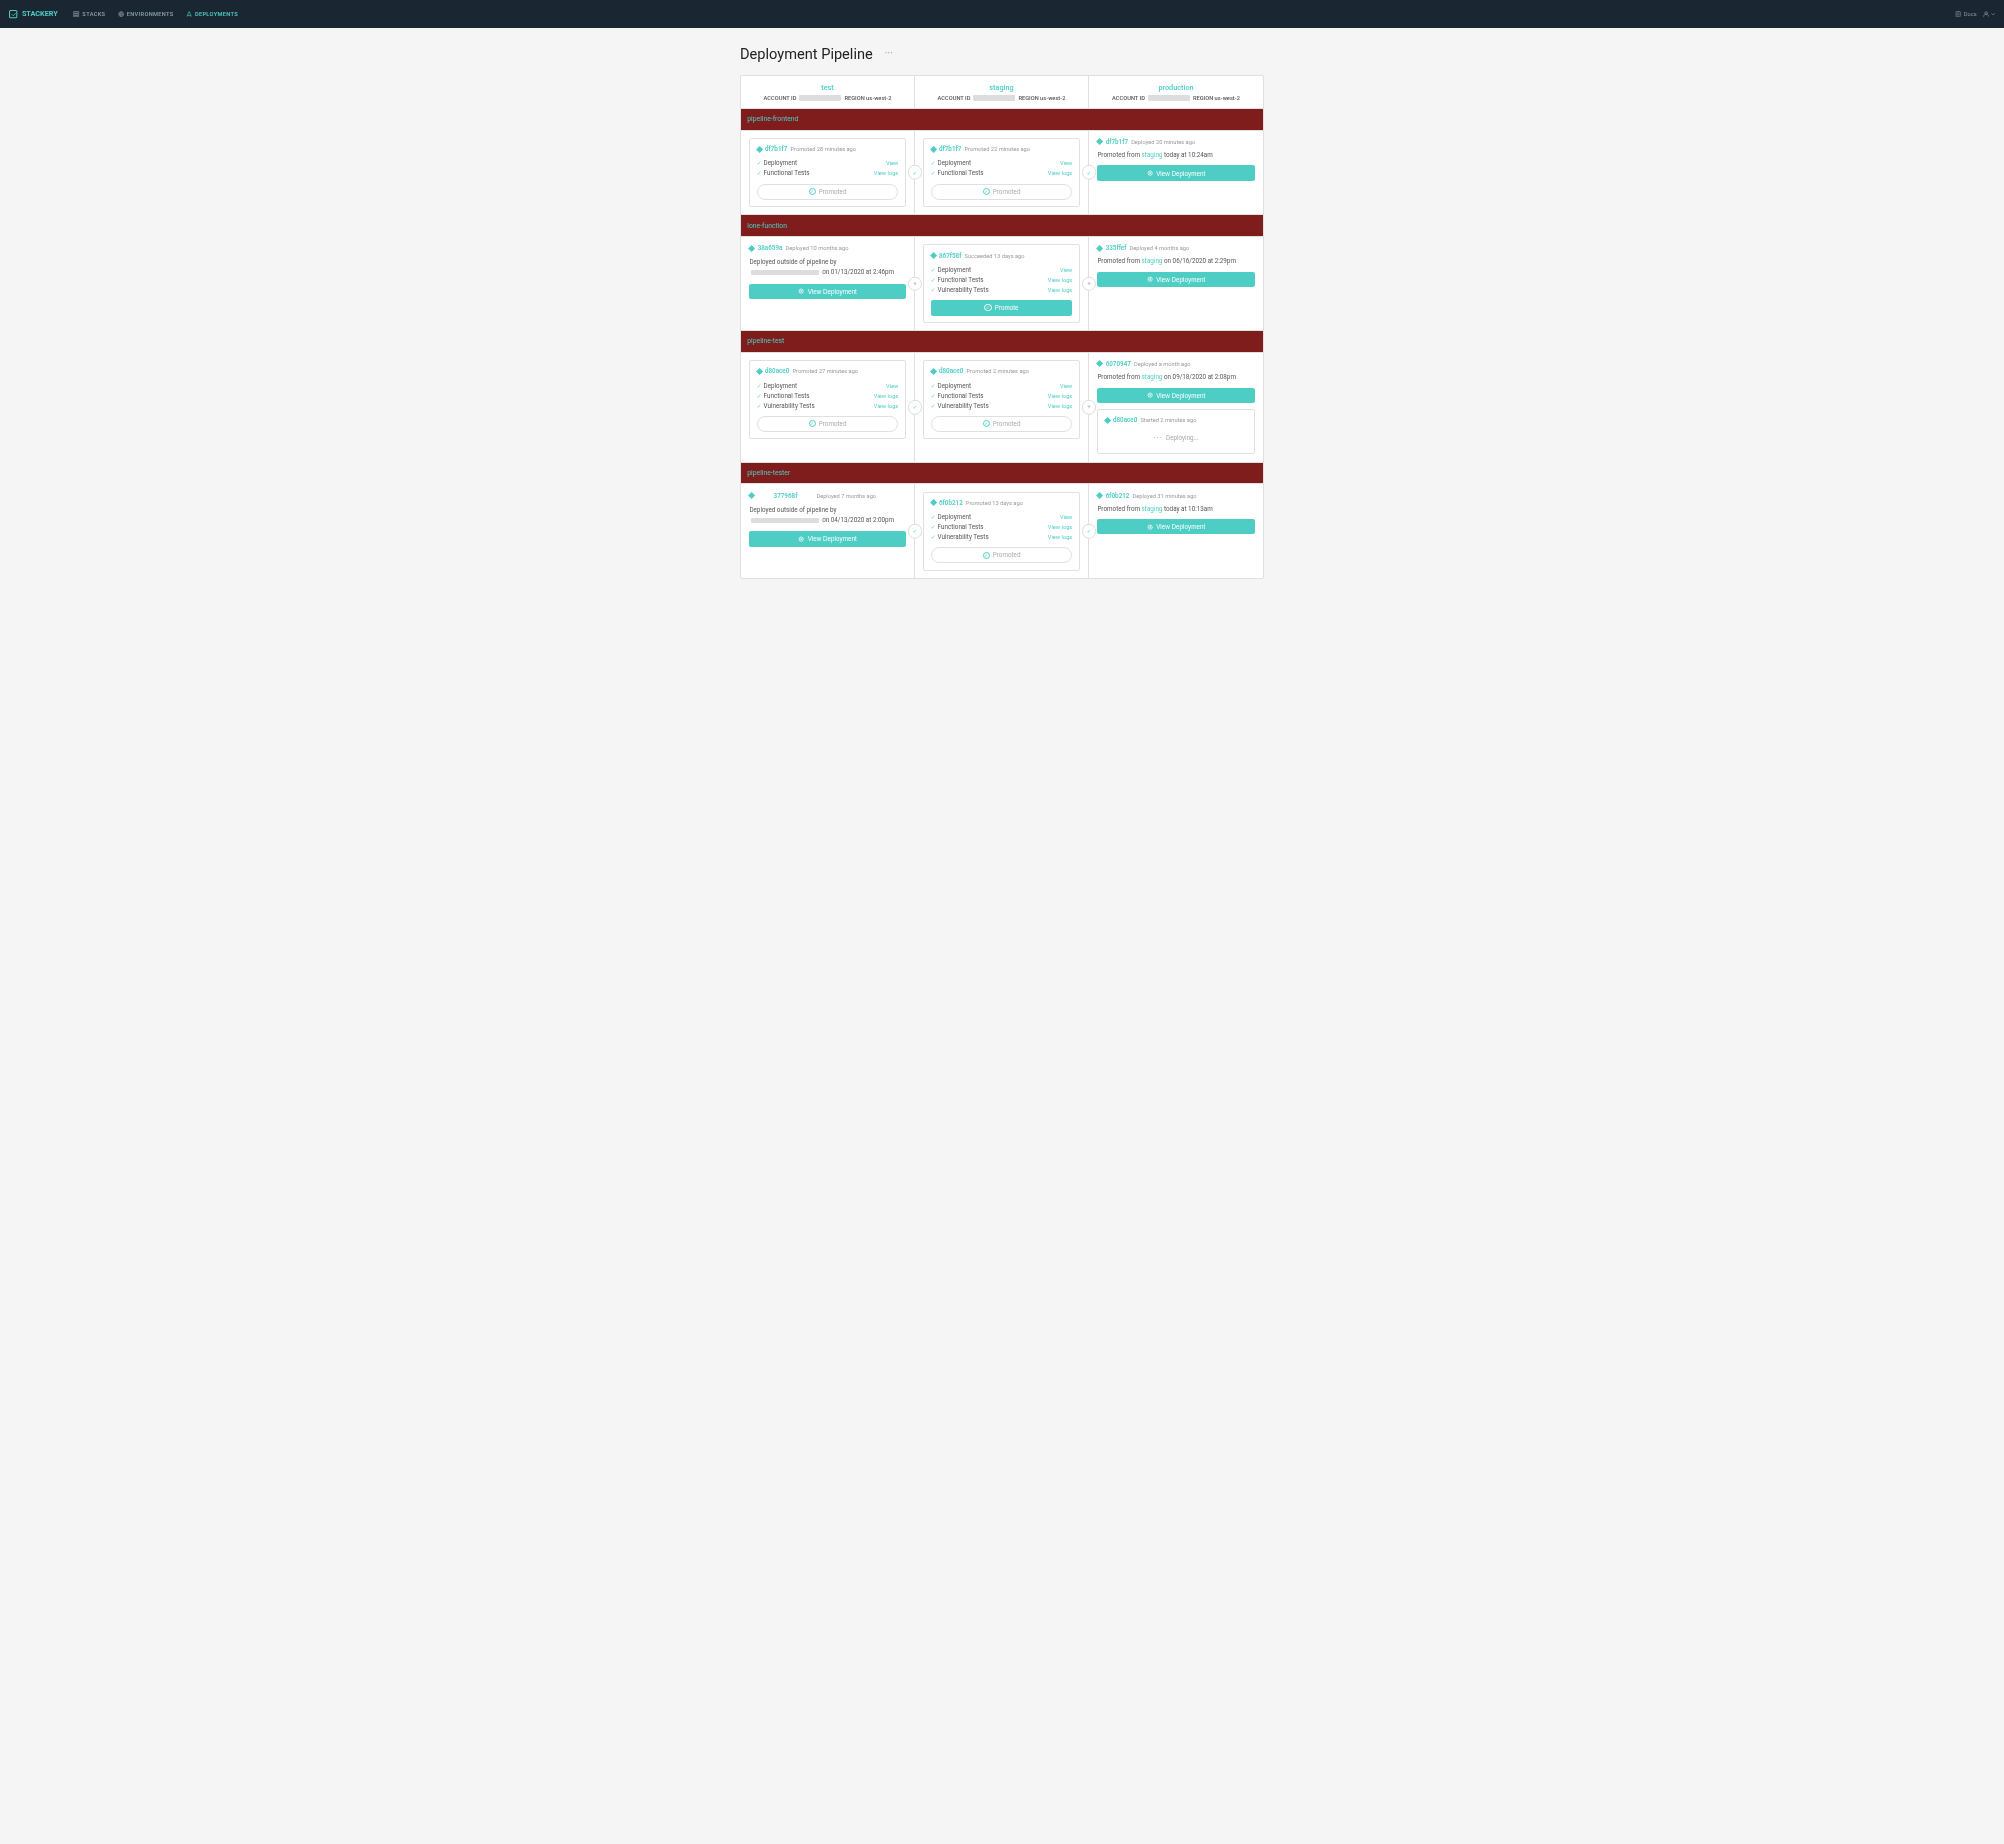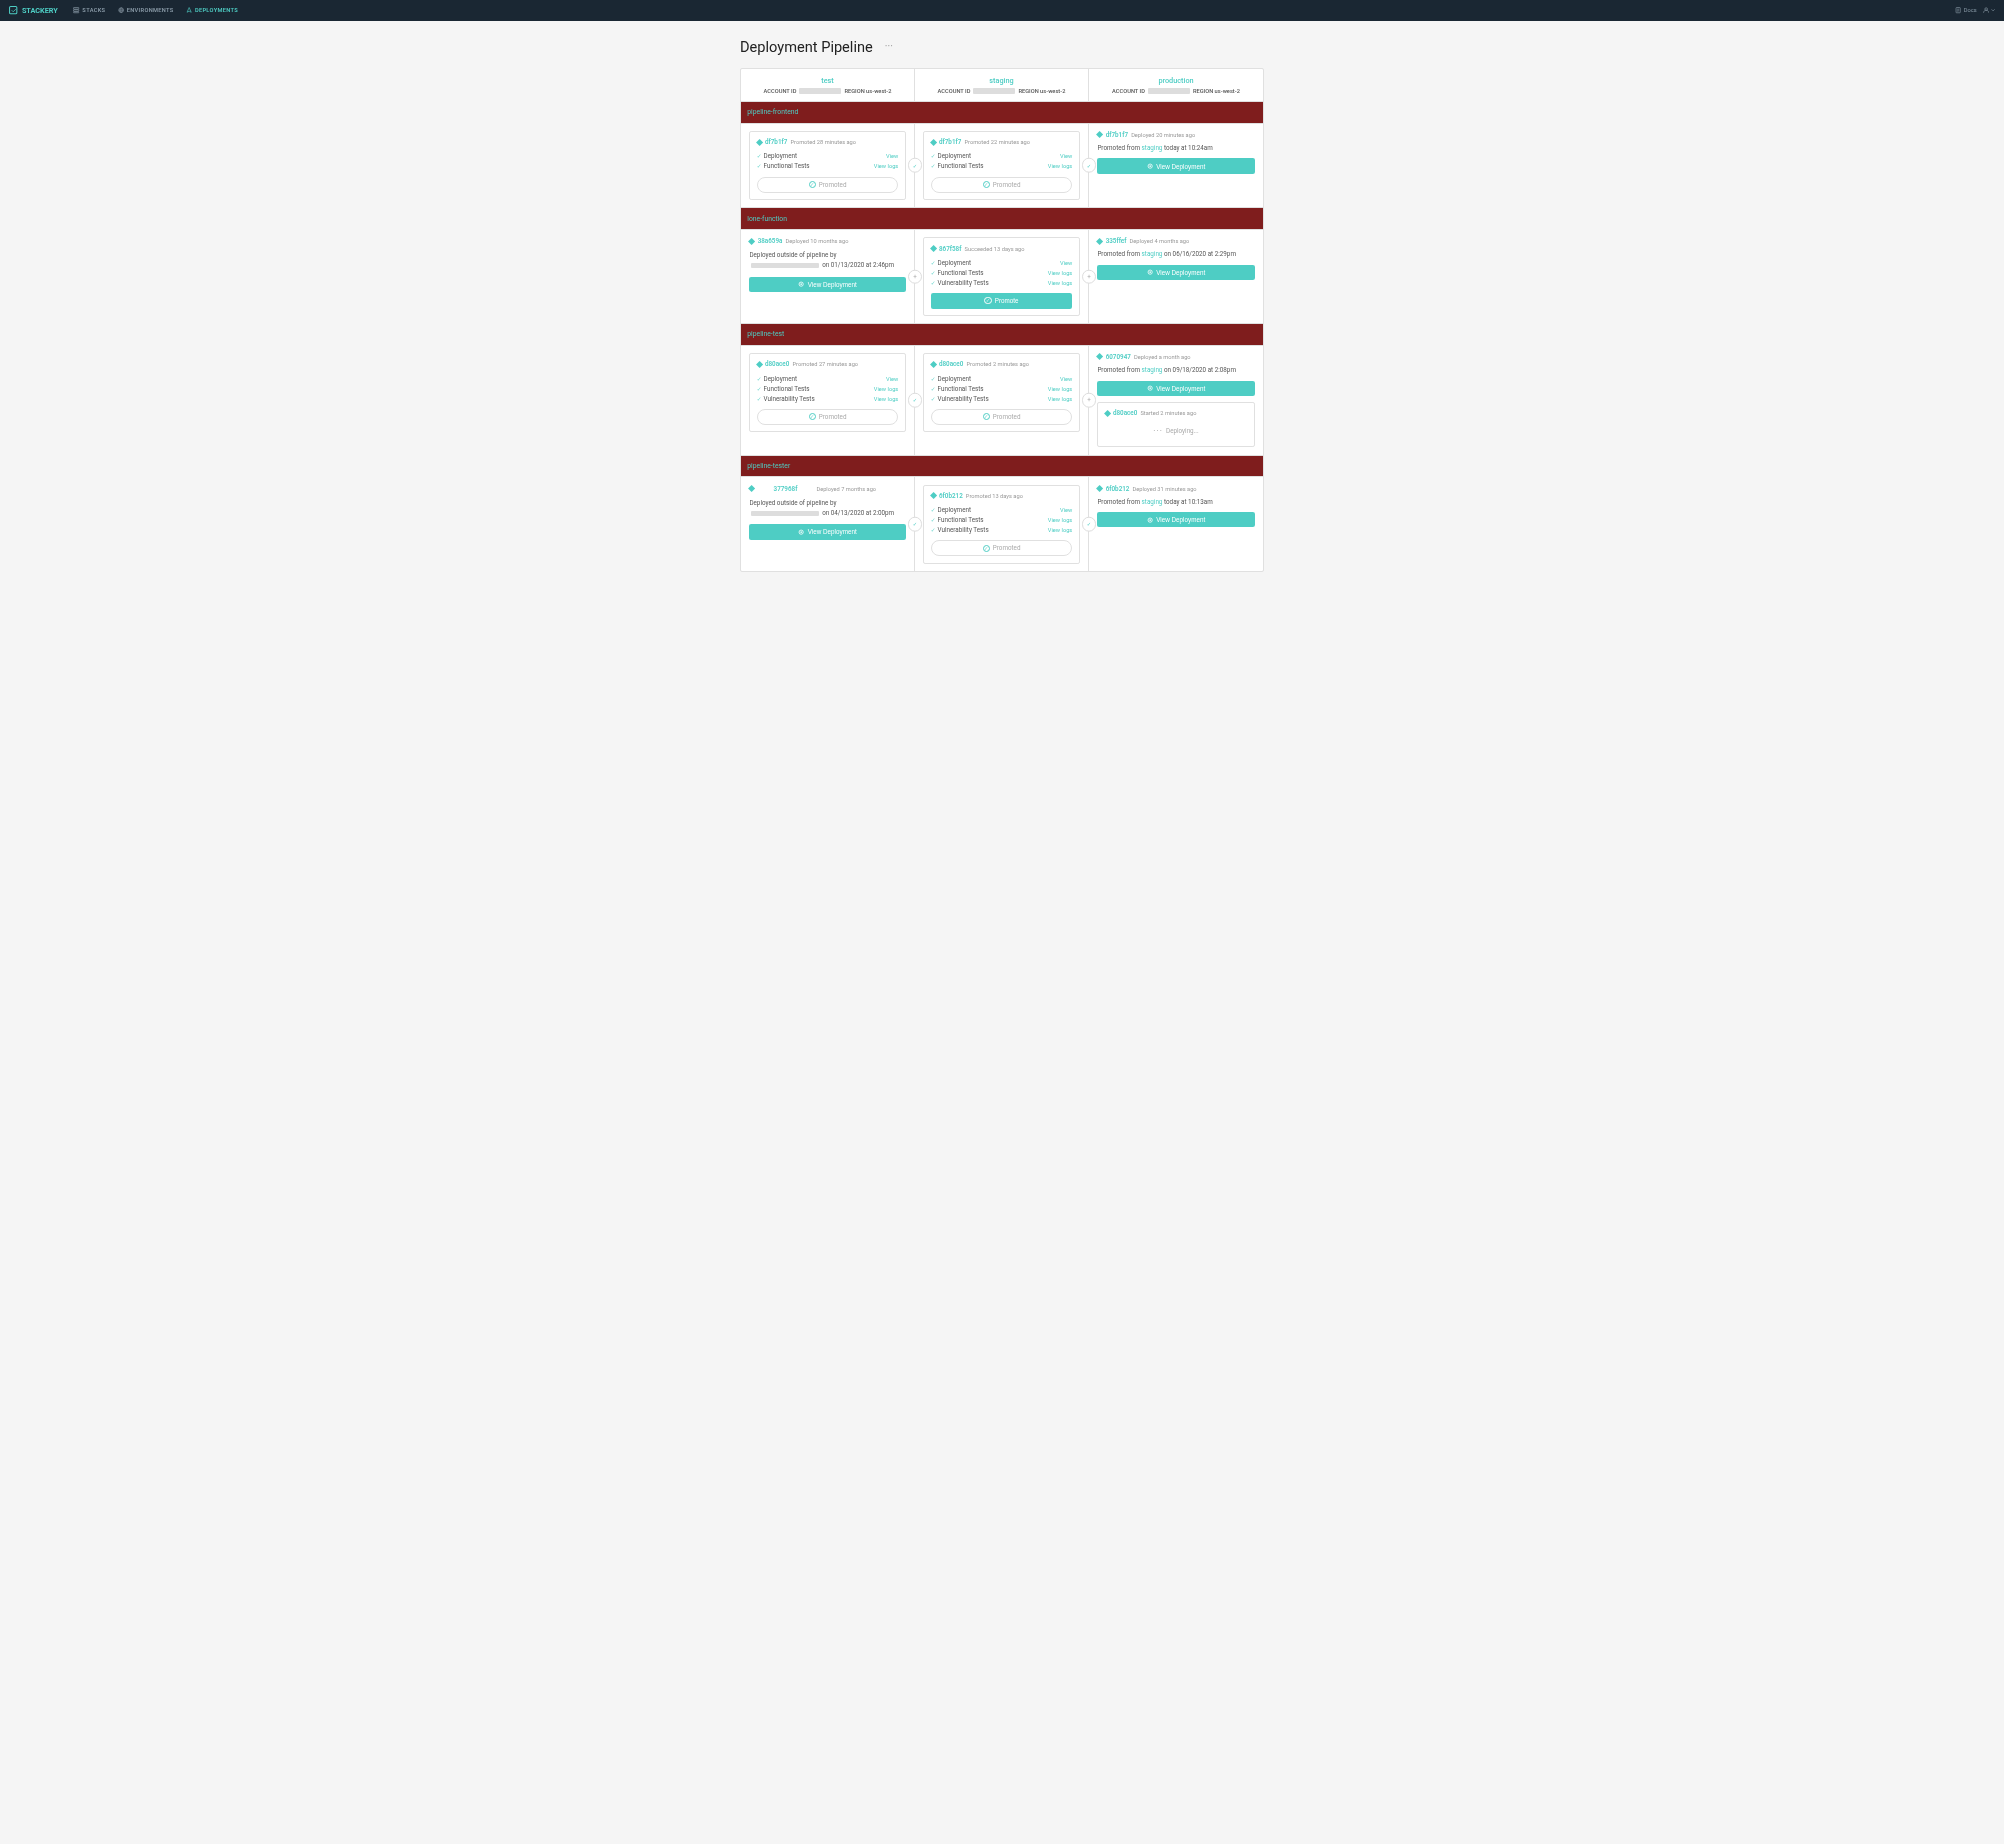--- a/index.html
+++ b/index.html
@@ -1,19 +1,19 @@
 <!DOCTYPE html>
 <html style="font-size:8.4px"><head>
   <meta charset="utf-8">
   <style>
     * { box-sizing: border-box; margin: 0; padding: 0; }
     body { font-family: -apple-system, BlinkMacSystemFont, 'Segoe UI', Roboto, sans-serif; background: #f5f5f5; color: #333; font-size: 6.8px; }
 
     
-    .navbar { background: #1a2733; display: flex; align-items: center; padding: 0 8.4px; height: 21px; gap: 10.4px; }
+    .navbar { background: #1a2733; display: flex; align-items: center; padding: 0 8.4px; height: 28px; gap: 10.4px; }
     .navbar-brand { display: flex; align-items: center; gap: 3.1px; color: #4ecdc4; font-weight: 700; font-size: 7.3px; }
     .navbar-brand svg { width: 10.4px; height: 10.4px; }
     .nav-links { display: flex; align-items: center; gap: 2.1px; flex: 1; }
     .nav-link { color: #8a9ba8; font-size: 5.7px; font-weight: 600; text-transform: uppercase; letter-spacing: 0.3px; padding: 3.1px 5.2px; cursor: pointer; display: flex; align-items: center; gap: 2.6px; text-decoration: none; }
     .nav-link.active { color: #4ecdc4; }
     .nav-link svg { width: 6.3px; height: 6.3px; }
     .navbar-right { display: flex; align-items: center; gap: 6.3px; margin-left: auto; }
     .navbar-right a { color: #8a9ba8; font-size: 5.7px; display: flex; align-items: center; gap: 2.1px; cursor: pointer; }
 
     

